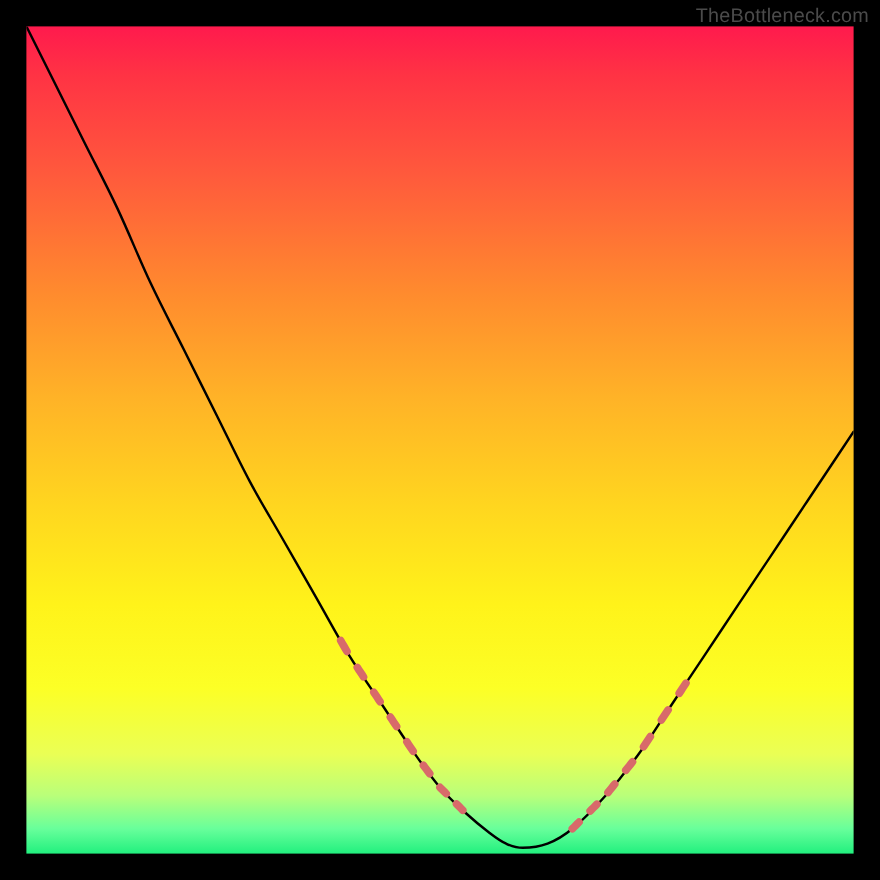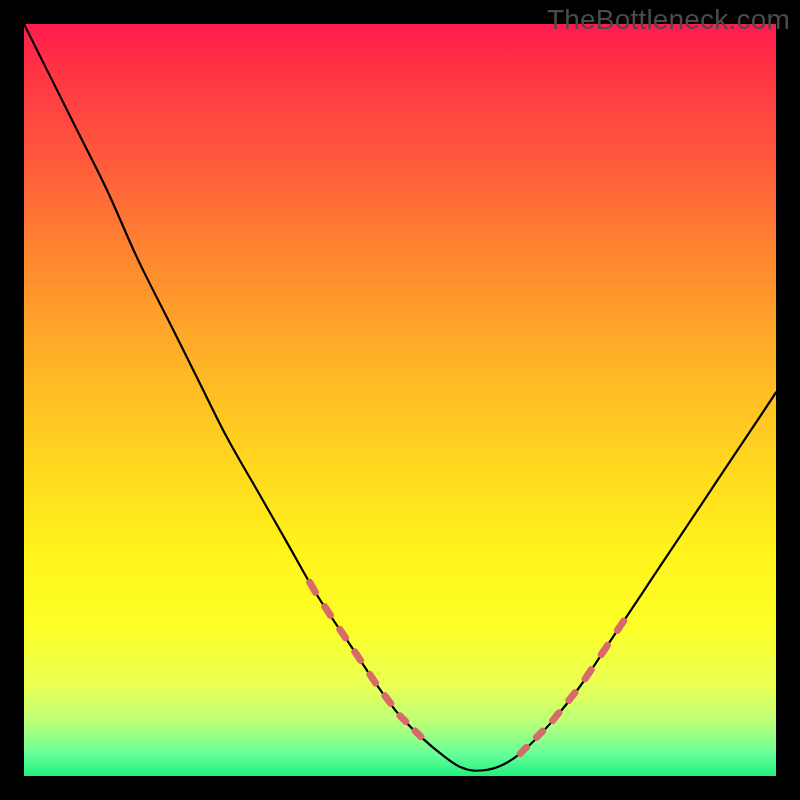--- a/index.html
+++ b/index.html
@@ -30,21 +30,21 @@
       #b9ff7a 93%,
       #68ff9b 97%,
       #22f07e 100%
     );
   }
   .watermark {
     position: absolute;
     top: 4px;
     right: 10px;
     color: #4b4b4b;
-    font-size: 28px;
+    font-size: 18px;
     font-weight: 500;
     letter-spacing: 0.2px;
     user-select: none;
   }
   svg.plot {
     position: absolute;
     left: 0;
     top: 0;
     width: 752px;
     height: 752px;

